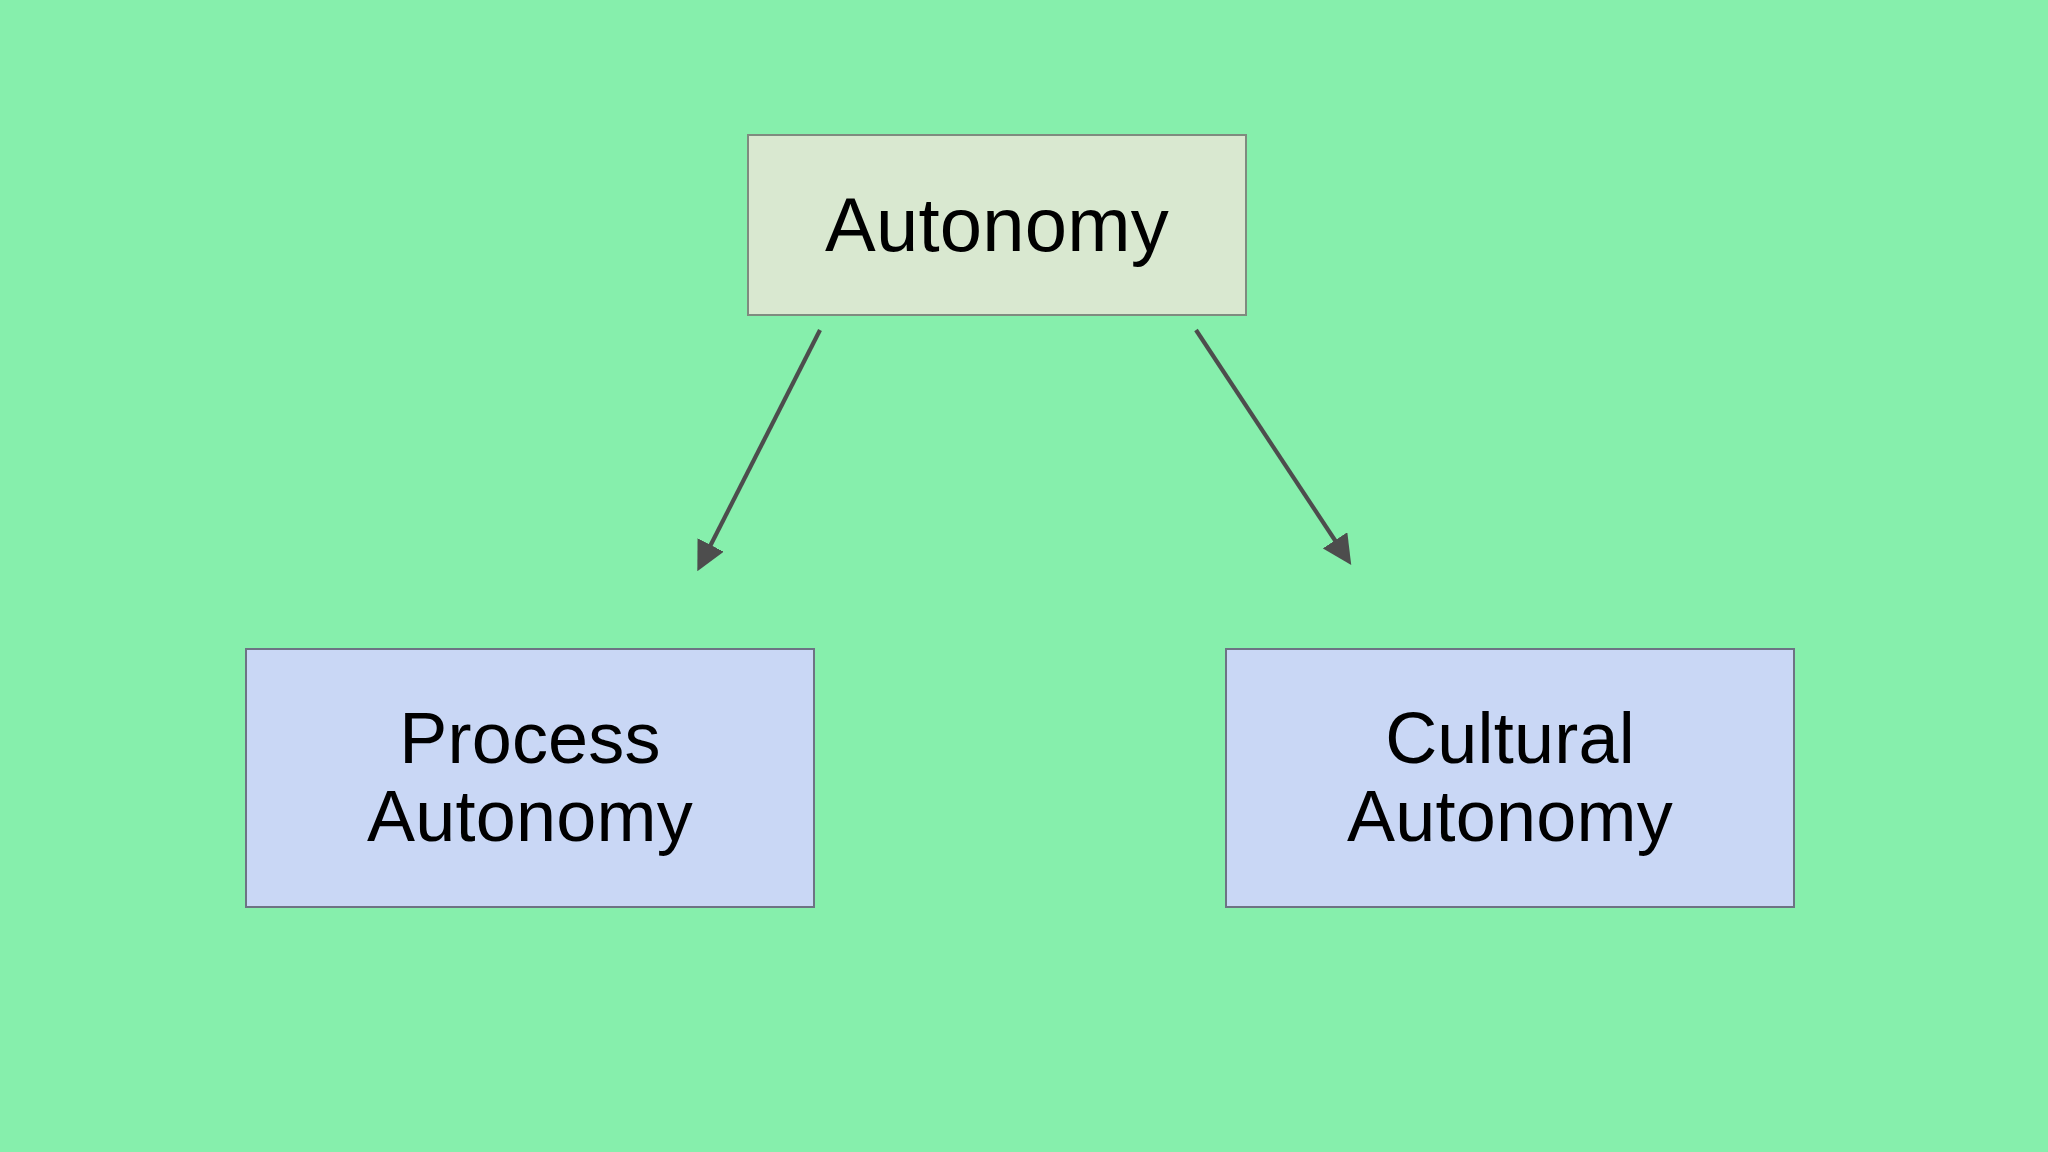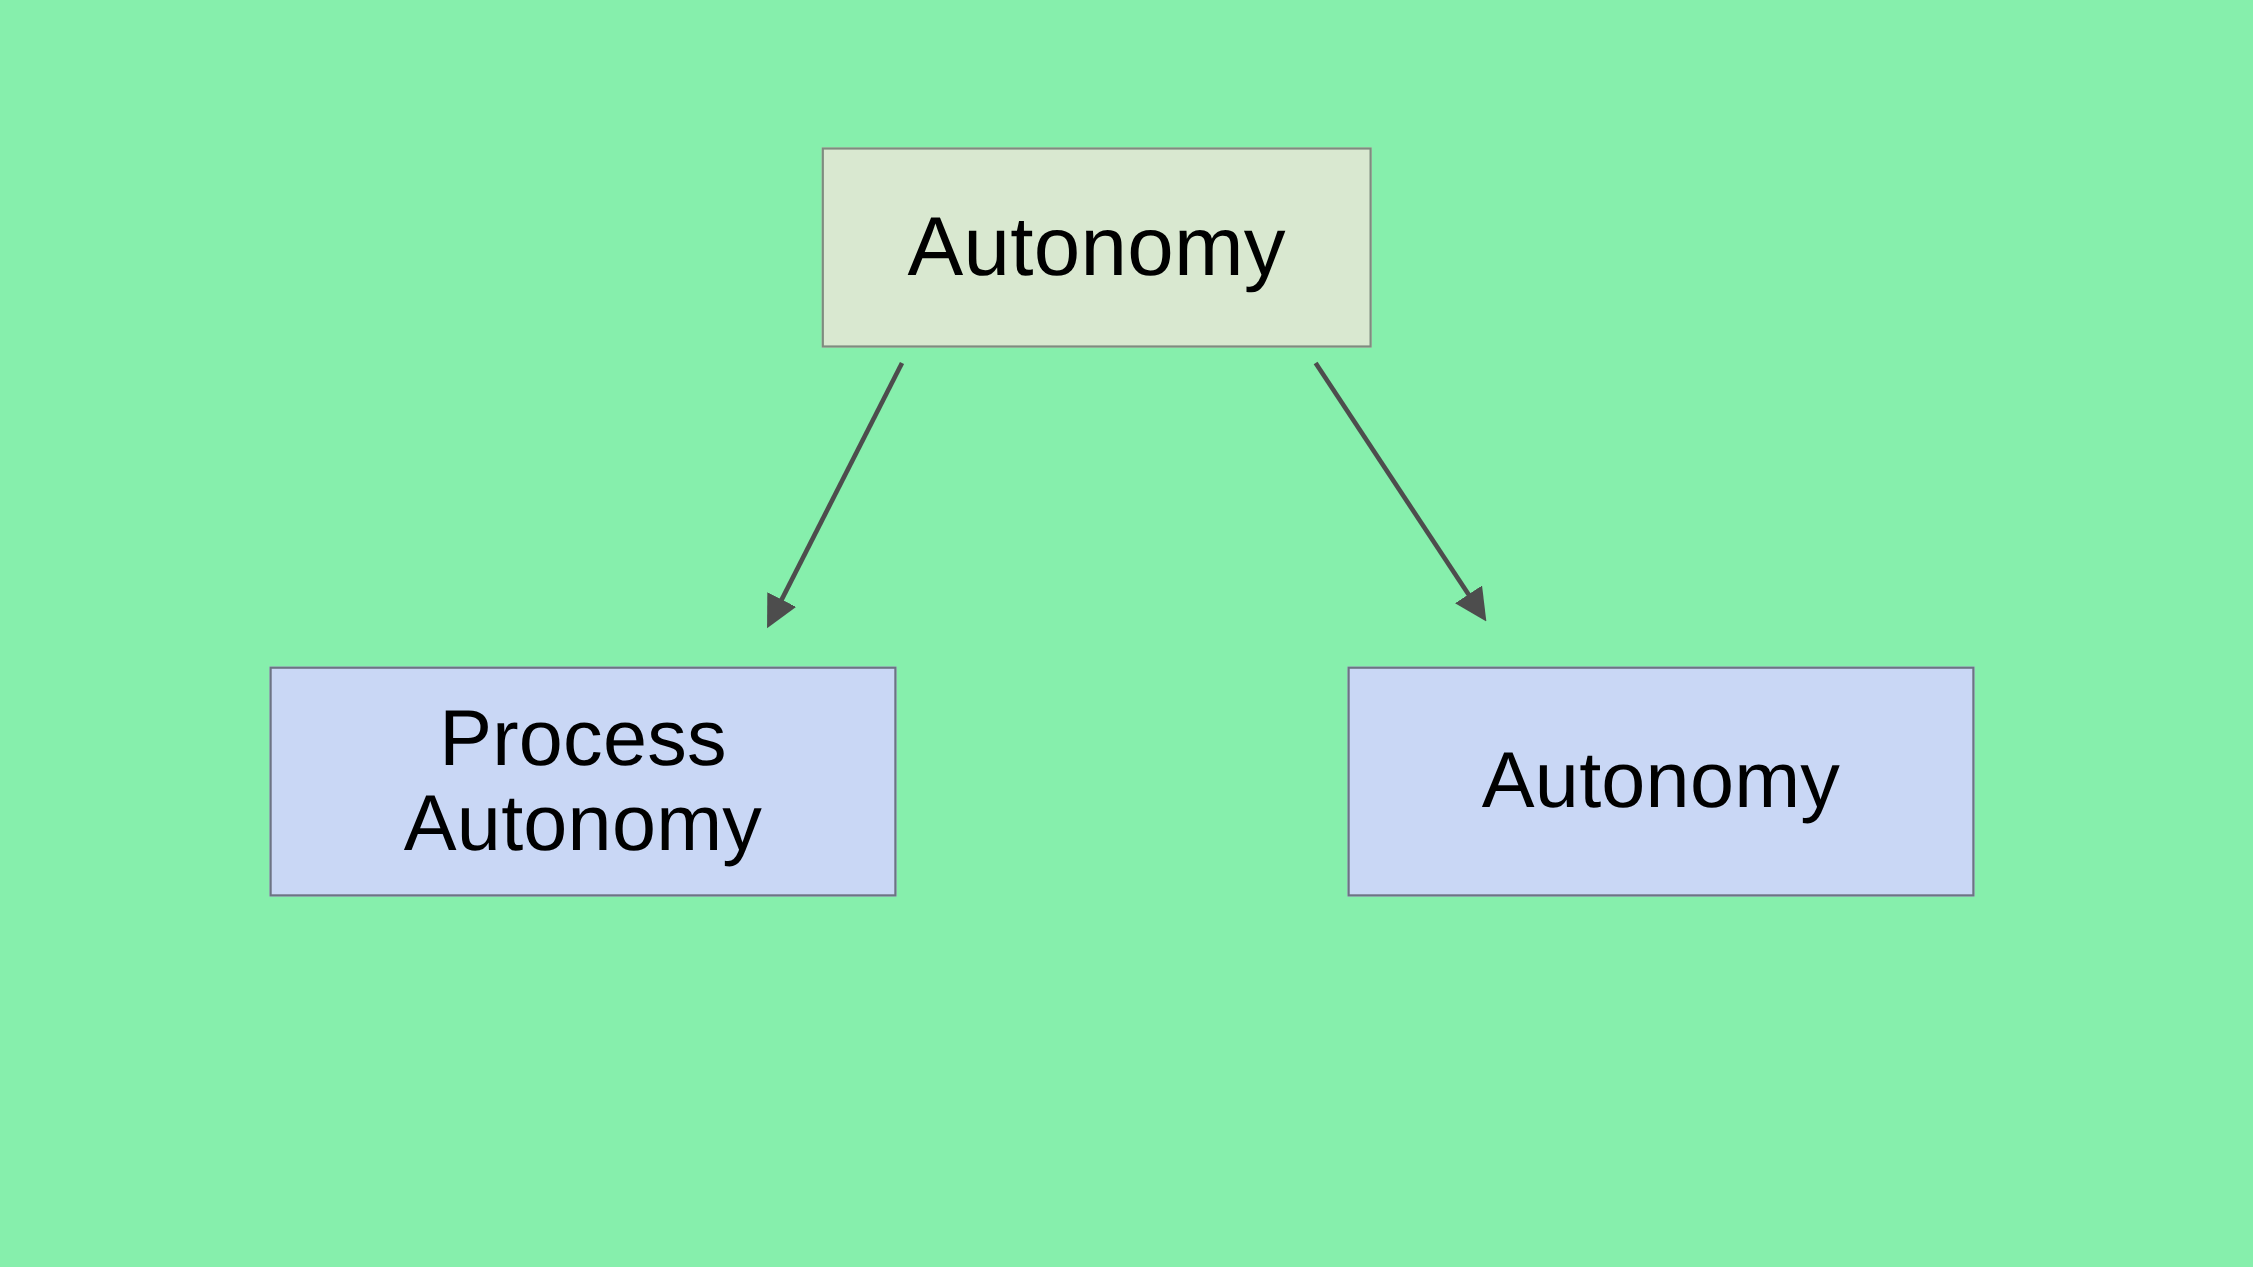--- a/index.html
+++ b/index.html
@@ -37,23 +37,23 @@
     left: 747px;
     top: 134px;
     width: 500px;
     height: 182px;
     background: #d9e8d0;
     border: 2px solid #7f8b7f;
     font-size: 76px;
   }
 
   .node-leaf {
-    top: 606px;
+    top: 648px;
     width: 570px;
-    height: 209px;
+    height: 260px;
     background: #c9d7f5;
     border: 2px solid #6d7384;
     font-size: 72px;
   }
   .node-leaf.left  { left: 245px; }
   .node-leaf.right { left: 1225px; }
 
   .node-label {
     display: block;
   }
@@ -101,20 +101,21 @@
 
   <div class="node node-leaf left">
     <span class="node-label">
       <span class="line">Process</span>
       <span class="line">Autonomy</span>
     </span>
   </div>
 
   <div class="node node-leaf right">
     <span class="node-label">
+      <span class="line">Cultural</span>
       <span class="line">Autonomy</span>
     </span>
   </div>
 
   <div class="footer">
 
     
 
     
 

